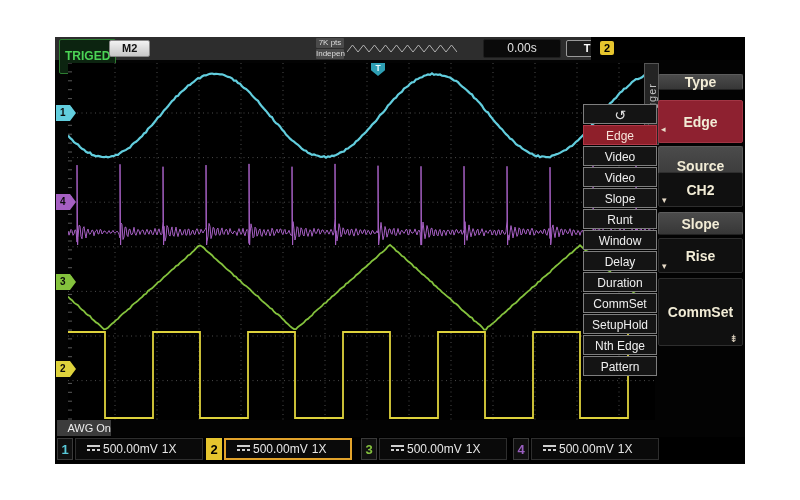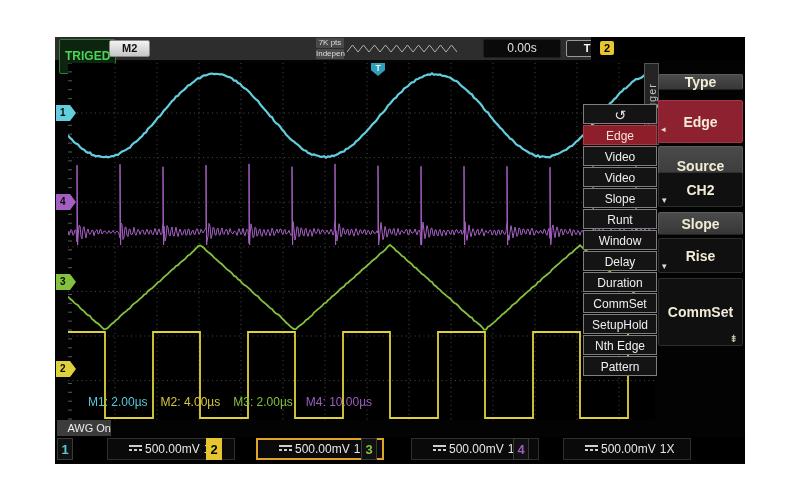--- a/index.html
+++ b/index.html
@@ -67,21 +67,21 @@
   .mk-br{position:absolute;right:4px;bottom:1px;font-size:10px;color:#e8dcc8;font-weight:normal;}
 
   
   #awg{position:absolute;left:2px;top:383px;width:54px;height:16px;background:#3c3c3c;color:#ececec;
        font-size:11px;line-height:16px;text-align:right;}
   #chbar{position:absolute;left:0;top:400px;width:690px;height:26px;background:#000;}
   .chnum{position:absolute;top:1px;width:16px;height:22px;line-height:22px;text-align:center;font-size:13px;
          font-weight:bold;background:#101010;border:1px solid #3a3a3a;box-sizing:border-box;}
   .chnum.sel{background:#e6c52e;color:#000 !important;border-color:#e6c52e;}
   .chbox{position:absolute;top:1px;height:22px;background:#0a0a0a;border:1px solid #2e2e2e;box-sizing:border-box;
-         display:flex;align-items:center;padding-left:21px;color:#e6e6e6;font-size:12px;white-space:nowrap;margin-left:32px;}
+         display:flex;align-items:center;padding-left:11px;color:#e6e6e6;font-size:12px;white-space:nowrap;}
   .chbox.sel{border:2px solid #e2a32b;}
   .dc-ic{display:inline-block;width:13px;height:7px;border-top:2px solid #cfcfcf;position:relative;margin-right:3px;}
   .dc-ic::after{content:"";position:absolute;left:0;right:0;top:2px;height:2px;
         background:repeating-linear-gradient(90deg,#cfcfcf 0 3px,transparent 3px 5px);}
   .probe{margin-left:4px;}
 </style>
 </head>
 <body>
 
 <div id="stage">
@@ -177,21 +177,20 @@
 
   <div id="markers">
         <div class="chmark" style="background: rgb(98, 206, 222); top: 68px;">1</div>
         <div class="chmark" style="background: rgb(165, 95, 194); top: 157px;">4</div>
         <div class="chmark" style="background: rgb(132, 194, 61); top: 237px;">3</div>
         <div class="chmark" style="background: rgb(222, 210, 60); top: 324px;">2</div>
       </div>
 
   <div id="trigpos" style="left: 316px; background: rgb(46, 159, 180);">T</div>
 
-  <div id="measures"><span style="color: rgb(88, 200, 216);">M1: 2.00µs</span><span style="color: rgb(216, 200, 56);">M2: 4.00µs</span><span style="color: rgb(132, 194, 61);">M3: 2.00µs</span><span style="color: rgb(154, 95, 192);">M4: 10.00µs</span></div>
 
   <div id="vtab">
     <span>Trigger</span>
   </div>
 
   <div id="dropdown">
         <div class="dd icon-row">↺</div>
         <div class="dd active">Edge</div>
         <div class="dd">Video</div>
         <div class="dd">Video</div>

